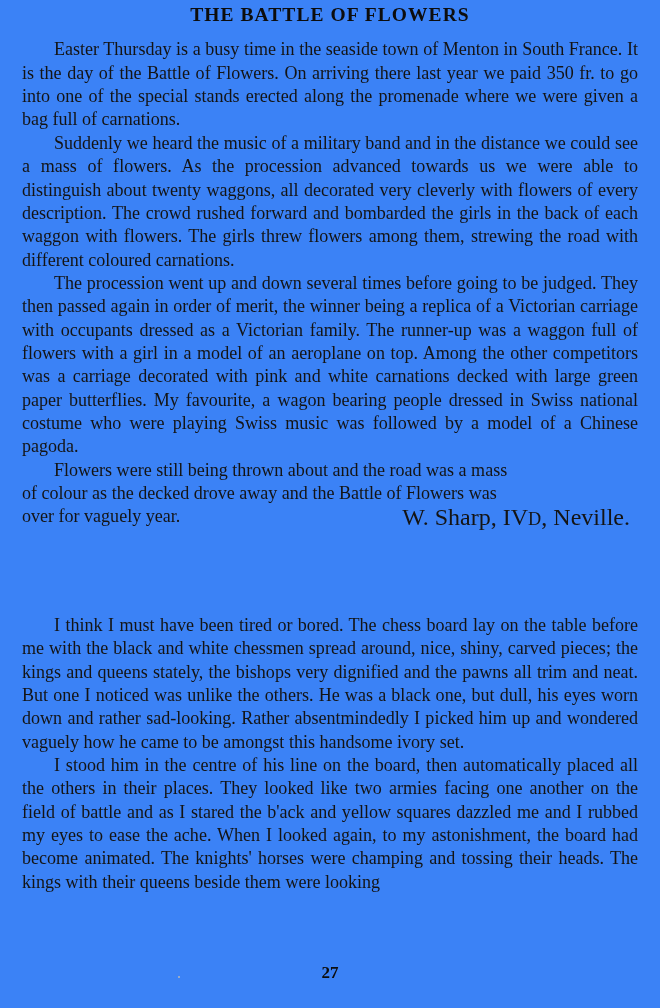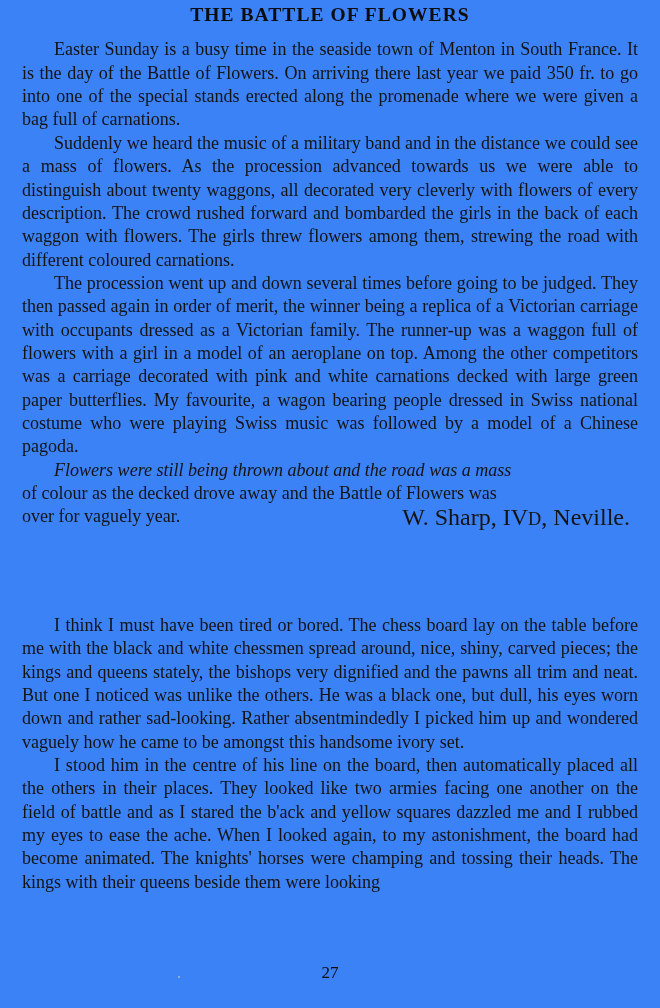--- a/index.html
+++ b/index.html
@@ -76,21 +76,21 @@
     font-size: 0.76em;
     letter-spacing: 0.2px;
   }
 
   .page-number {
     position: absolute;
     left: 0;
     width: 660px;
     text-align: center;
     font-size: 17px;
-    font-weight: normal;
+    font-weight: bold;
     color: #0d0d0d;
   }
 
   
   .speck {
     position: absolute;
     width: 2px;
     height: 2px;
     background: #b9b9b9;
     border-radius: 50%;
@@ -98,28 +98,28 @@
 </style>
 </head>
 <body>
 
 <div class="page">
 
   <div class="column" style="top:4px;">
 
     <div class="article-title">THE BATTLE OF FLOWERS</div>
 
-    <p class="para" style="margin-top:13px;">Easter Sunday is a busy time in the seaside town of Menton in South France.  It is the day of the Battle of Flowers.  On arriving there last year we paid 350 fr. to go into one of the special stands erected along the promenade where we were given a bag full of carnations.</p>
+    <p class="para" style="margin-top:13px;">Easter Thursday is a busy time in the seaside town of Menton in South France.  It is the day of the Battle of Flowers.  On arriving there last year we paid 350 fr. to go into one of the special stands erected along the promenade where we were given a bag full of carnations.</p>
 
     <p class="para" style="margin-top:0;">Suddenly we heard the music of a military band and in the distance we could see a mass of flowers.  As the procession advanced towards us we were able to distinguish about twenty waggons, all decorated very cleverly with flowers of every description.  The crowd rushed forward and bombarded the girls in the back of each waggon with flowers.  The girls threw flowers among them, strewing the road with different coloured carnations.</p>
 
     <p class="para" style="margin-top:0;">The procession went up and down several times before going to be judged.  They then passed again in order of merit, the winner being a replica of a Victorian carriage with occupants dressed as a Victorian family.  The runner-up was a waggon full of flowers with a girl in a model of an aeroplane on top.  Among the other competitors was a carriage decorated with pink and white carnations decked with large green paper butterflies.  My favourite, a wagon bearing people dressed in Swiss national costume who were playing Swiss music was followed by a model of a Chinese pagoda.</p>
 
     <div class="byline-wrap">
-      <p class="para" style="margin-top:0;font-style:italic;">Flowers were still being thrown about and the road was a mass</p>
+      <p class="para" style="margin-top:0;">Flowers were still being thrown about and the road was a mass</p>
       <p class="para cont" style="margin-top:0;">of colour as the decked drove away and the Battle of Flowers was</p>
       <div style="position:relative;">
         <p class="para cont" style="margin-top:0; display:inline-block;">over for vaguely year.</p>
         <span class="byline" style="top:0;">
           <span>W. Sharp,</span><span>&nbsp;</span><span>IV</span><span class="smallcap">D</span><span>, Neville.</span>
         </span>
       </div>
     </div>
   </div>
 

